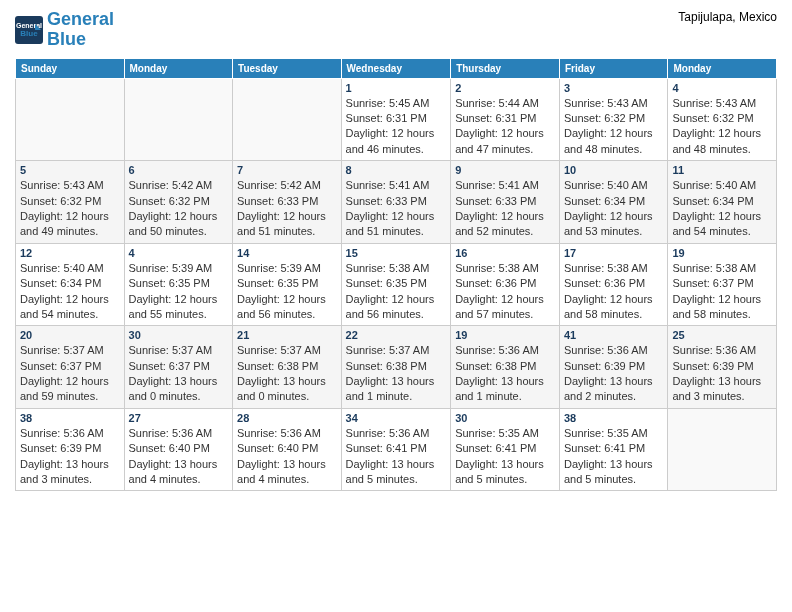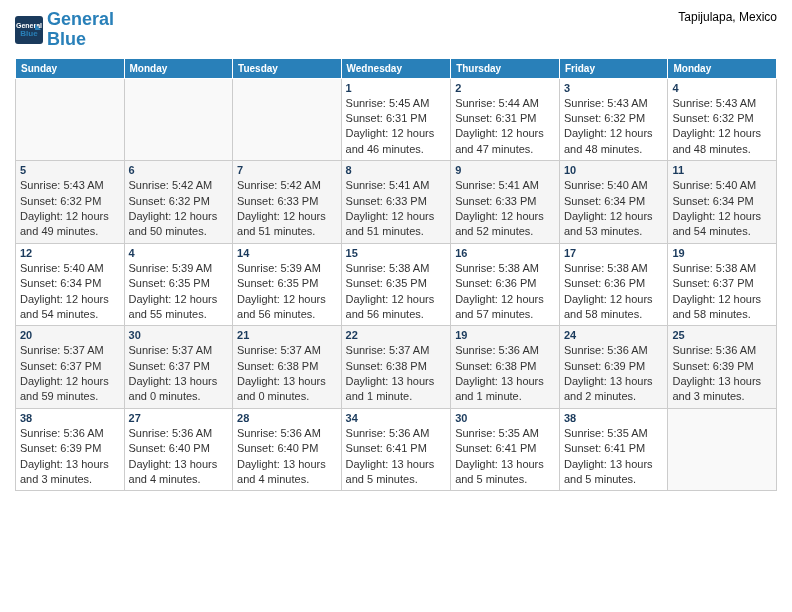--- a/index.html
+++ b/index.html
@@ -295,21 +295,21 @@
 and 1 minute.</div>
           </td>
           <td>
             <span class="day-num">19</span>
             <div class="day-info" style="white-space: pre-line;">Sunrise: 5:36 AM
 Sunset: 6:38 PM
 Daylight: 13 hours
 and 1 minute.</div>
           </td>
           <td>
-            <span class="day-num">24</span>
+            <span class="day-num">41</span>
             <div class="day-info" style="white-space: pre-line;">Sunrise: 5:36 AM
 Sunset: 6:39 PM
 Daylight: 13 hours
 and 2 minutes.</div>
           </td>
           <td>
             <span class="day-num">25</span>
             <div class="day-info" style="white-space: pre-line;">Sunrise: 5:36 AM
 Sunset: 6:39 PM
 Daylight: 13 hours

